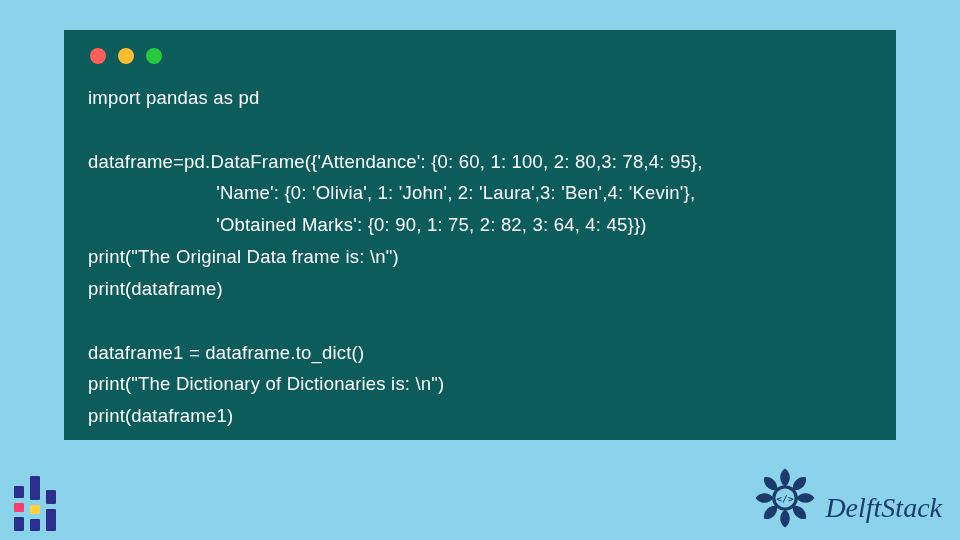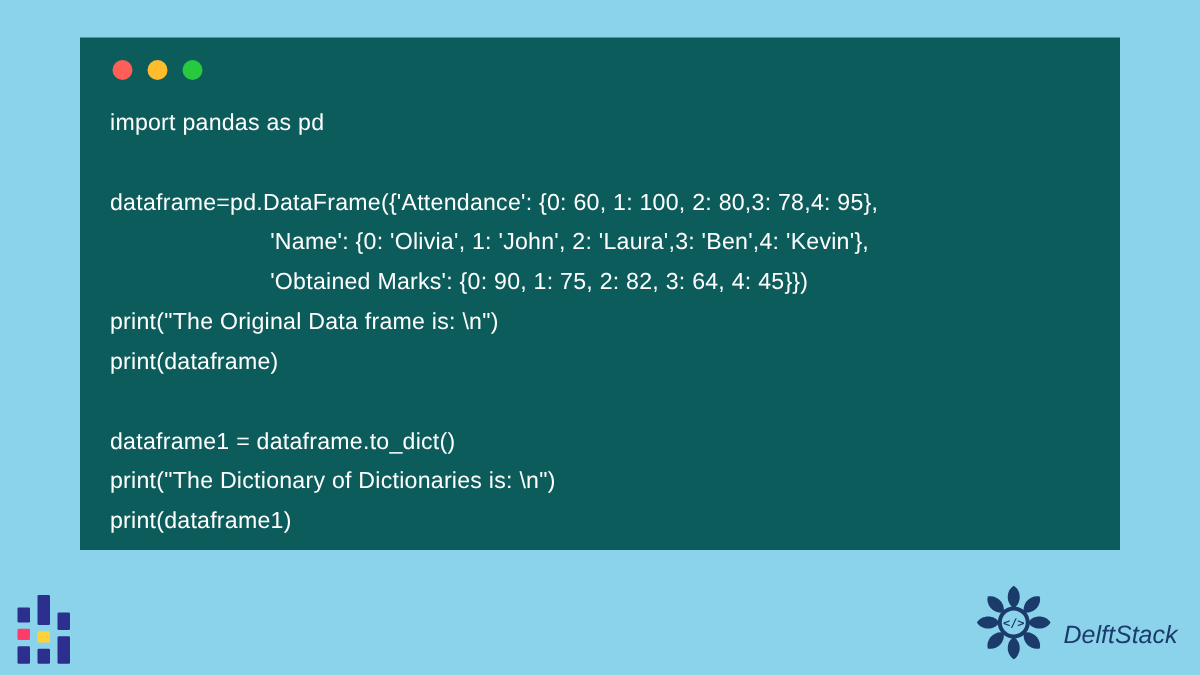--- a/index.html
+++ b/index.html
@@ -48,23 +48,23 @@
   .seg { width: 10px; border-radius: 1px; }
   .brand {
     position: absolute;
     right: 18px;
     bottom: 10px;
     display: flex;
     align-items: center;
     gap: 8px;
   }
   .brand-text {
-    font-family: Liberation Sans, sans-serif;
+    font-family: Liberation Serif, serif;
     font-style: italic;
-    font-size: 20px;
+    font-size: 28px;
     color: #1b3b6a;
     font-weight: 500;
     margin-top: 20px;
   }
   .mandala { width: 64px; height: 64px; }
 </style>
 </head>
 <body>
 
 <div class="code-window">

